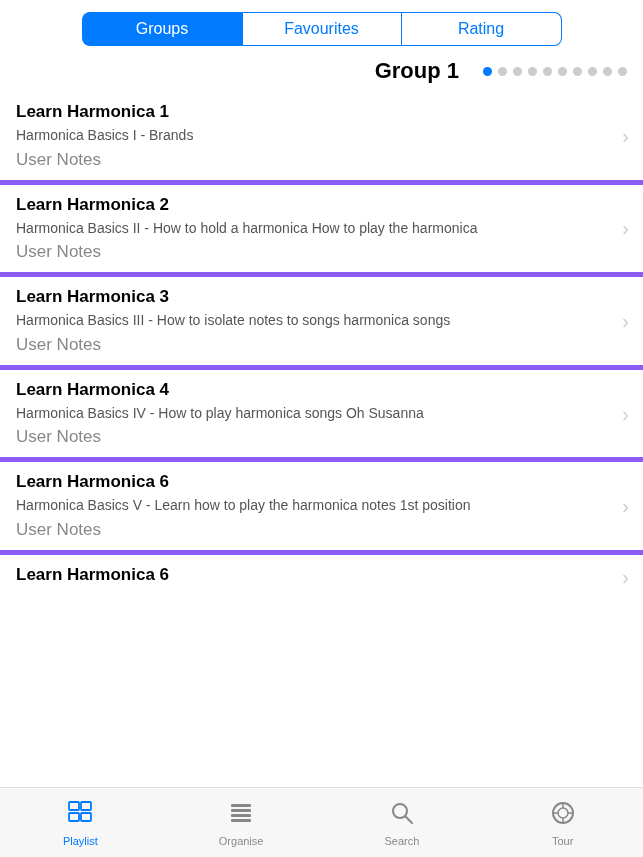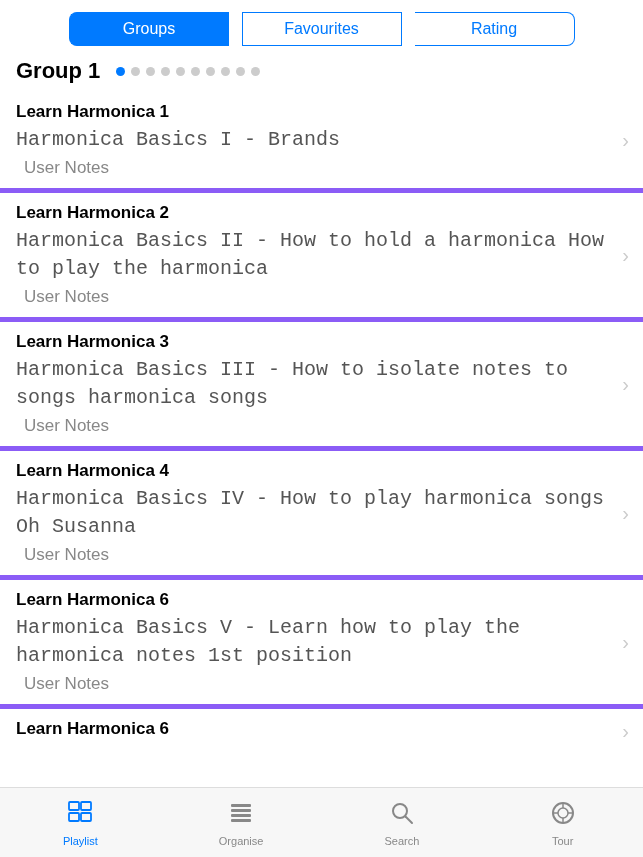--- a/index.html
+++ b/index.html
@@ -10,21 +10,21 @@
       background: #fff;
       overflow: hidden;
       position: relative;
     }
 
     
     .top-tabs {
       display: flex;
       justify-content: center;
       padding: 12px 16px 8px;
-      gap: 13px;
+      gap: 0;
     }
     .top-tab {
       border: 1.5px solid #007AFF;
       padding: 7px 0;
       font-size: 16px;
       cursor: pointer;
       width: 160px;
       text-align: center;
       font-weight: 400;
     }
@@ -47,21 +47,22 @@
     .top-tab:last-child {
       border-radius: 0 8px 8px 0;
       border-left: none;
     }
 
     
     .pagination {
       display: flex;
       align-items: center;
       padding: 4px 16px 8px;
-      gap: 0;
+      gap: 8px;
+      justify-content: flex-end;
     }
     .group-title {
       font-size: 22px;
       font-weight: bold;
       color: #000;
       margin-right: 16px;
     }
     .dots {
       display: flex;
       gap: 6px;
@@ -91,31 +92,29 @@
       position: relative;
       padding-right: 36px;
     }
     .list-item .lesson-title {
       font-size: 17px;
       font-weight: bold;
       color: #000;
       margin-bottom: 4px;
     }
     .list-item .lesson-desc {
-      font-size: 20px;
+      font-size: 14px;
       color: #555;
       line-height: 1.4;
       margin-bottom: 4px;
-      font-family: Liberation Mono, monospace;
     }
     .list-item .user-notes {
       font-size: 17px;
       color: #888;
       margin-top: 2px;
-      margin-left: 8px;
     }
     .chevron {
       position: absolute;
       right: 14px;
       top: 50%;
       transform: translateY(-50%);
       color: #ccc;
       font-size: 20px;
       font-weight: 300;
     }

